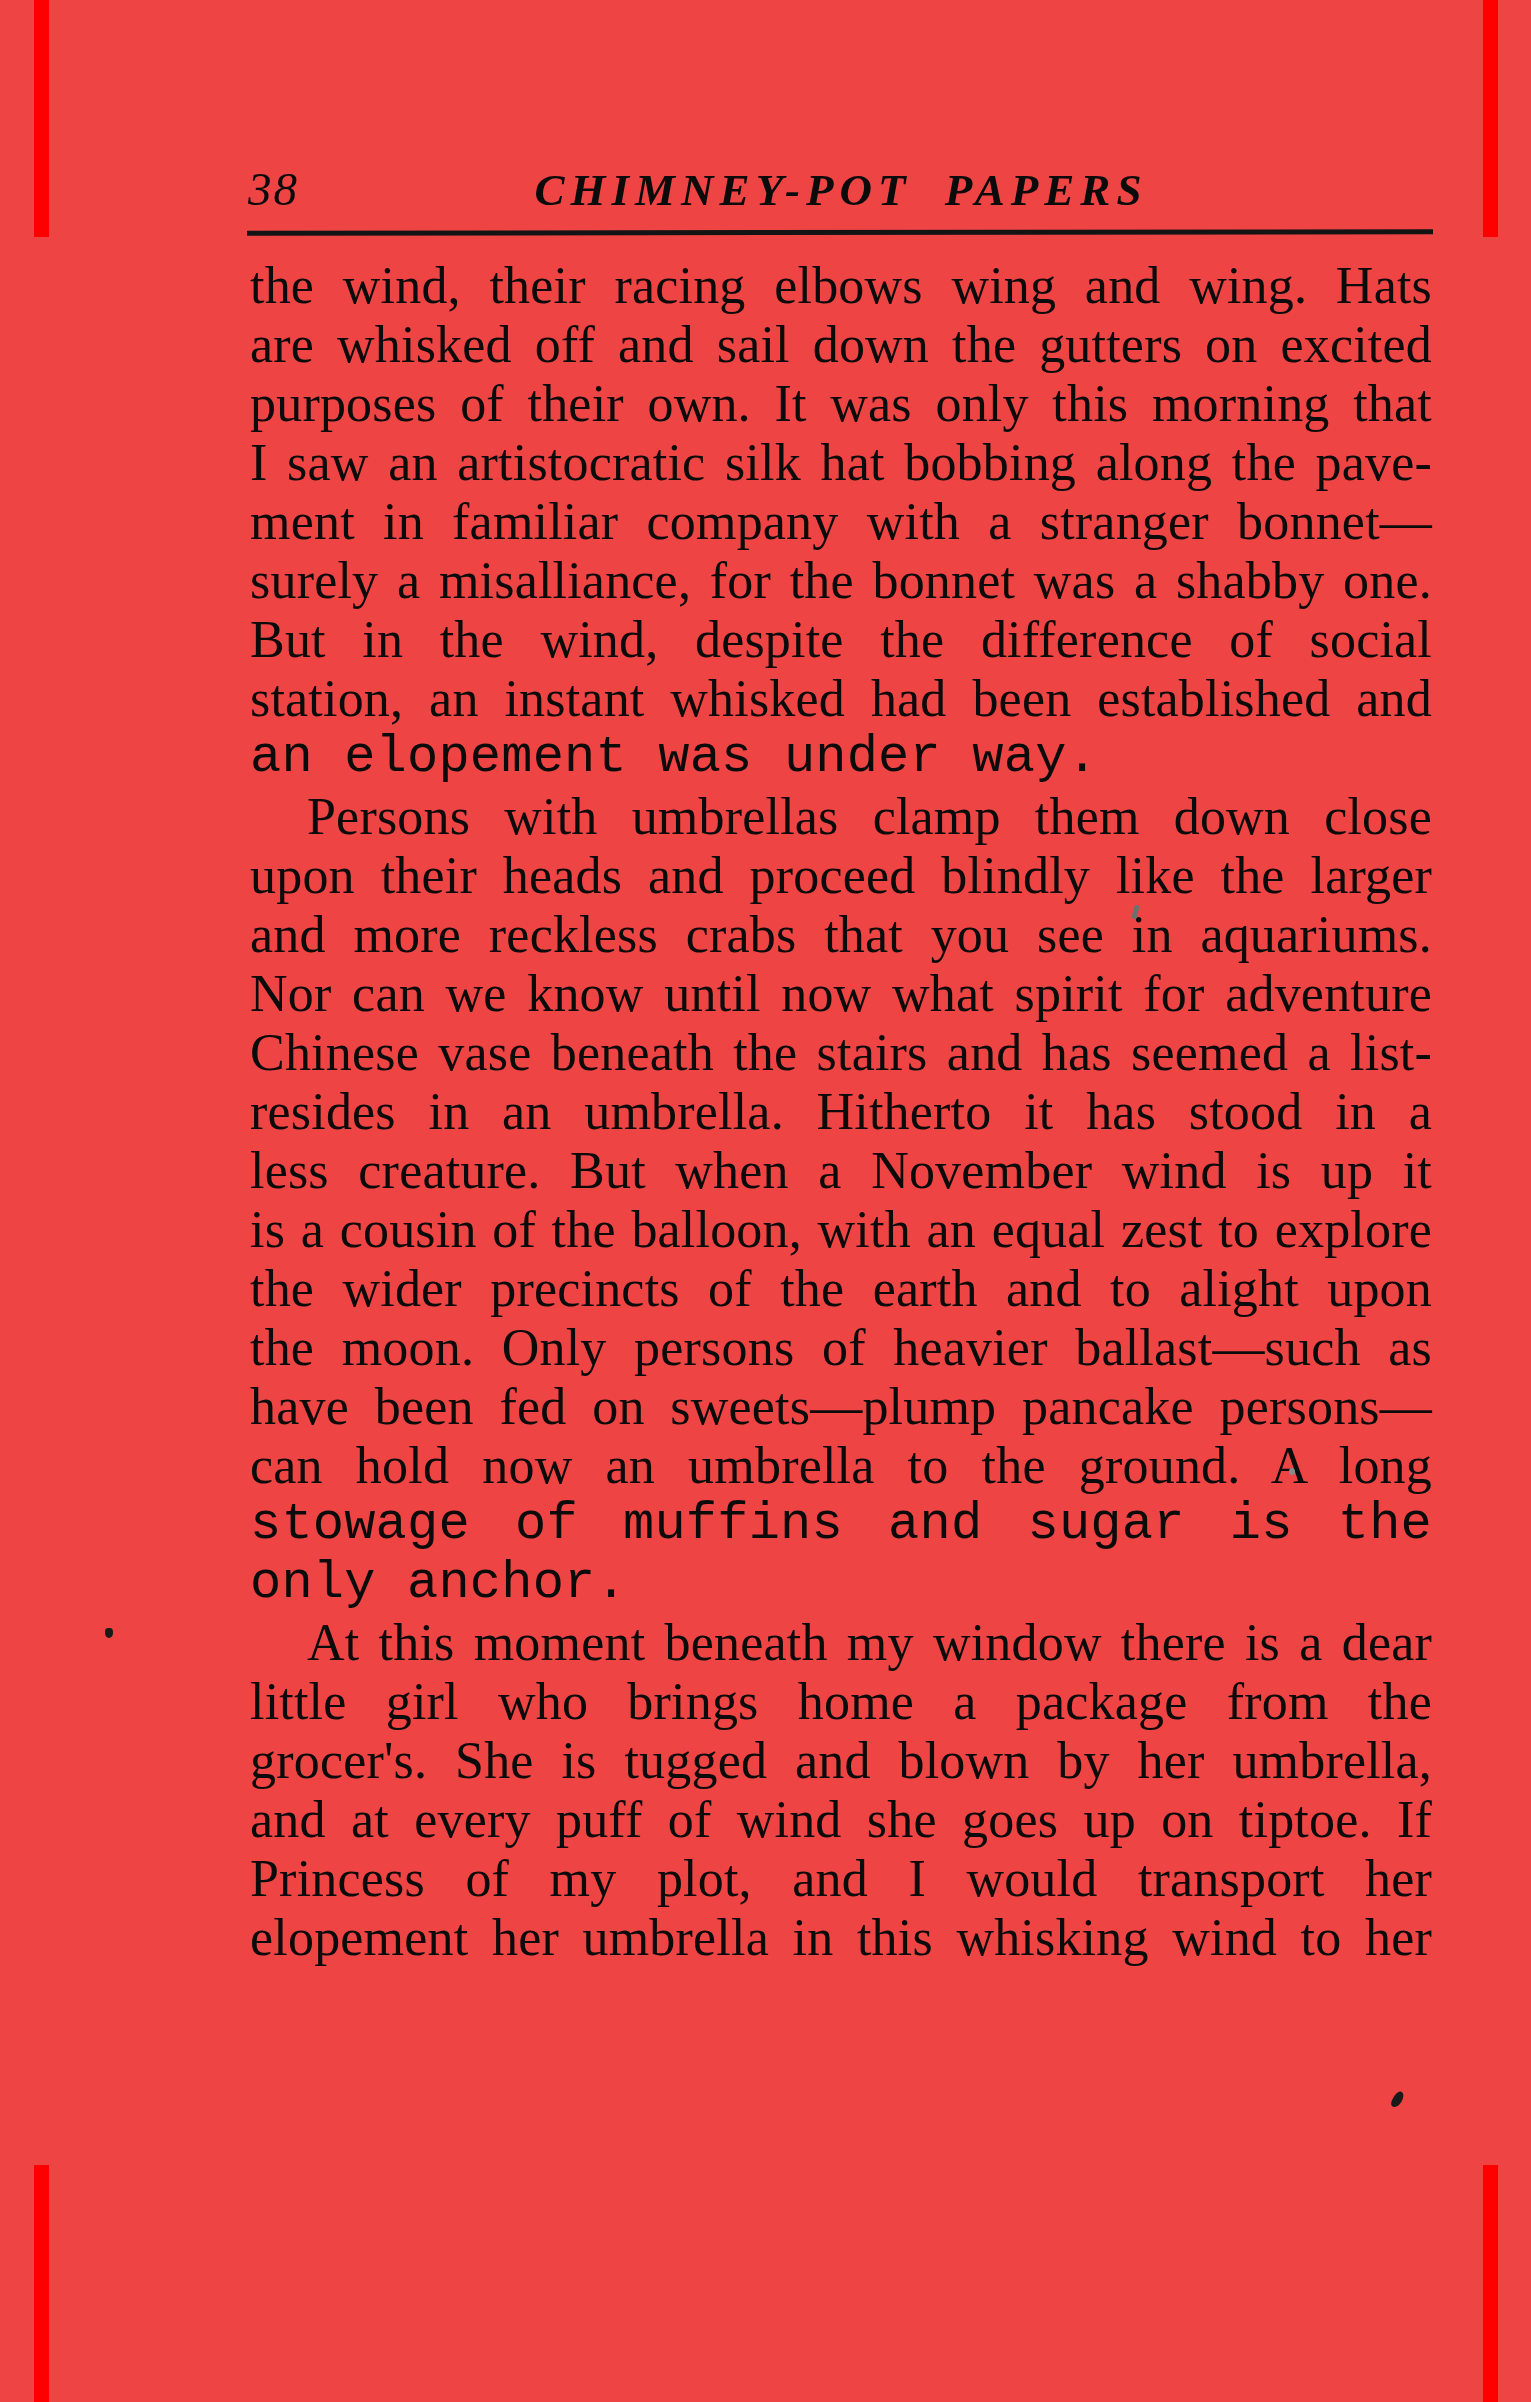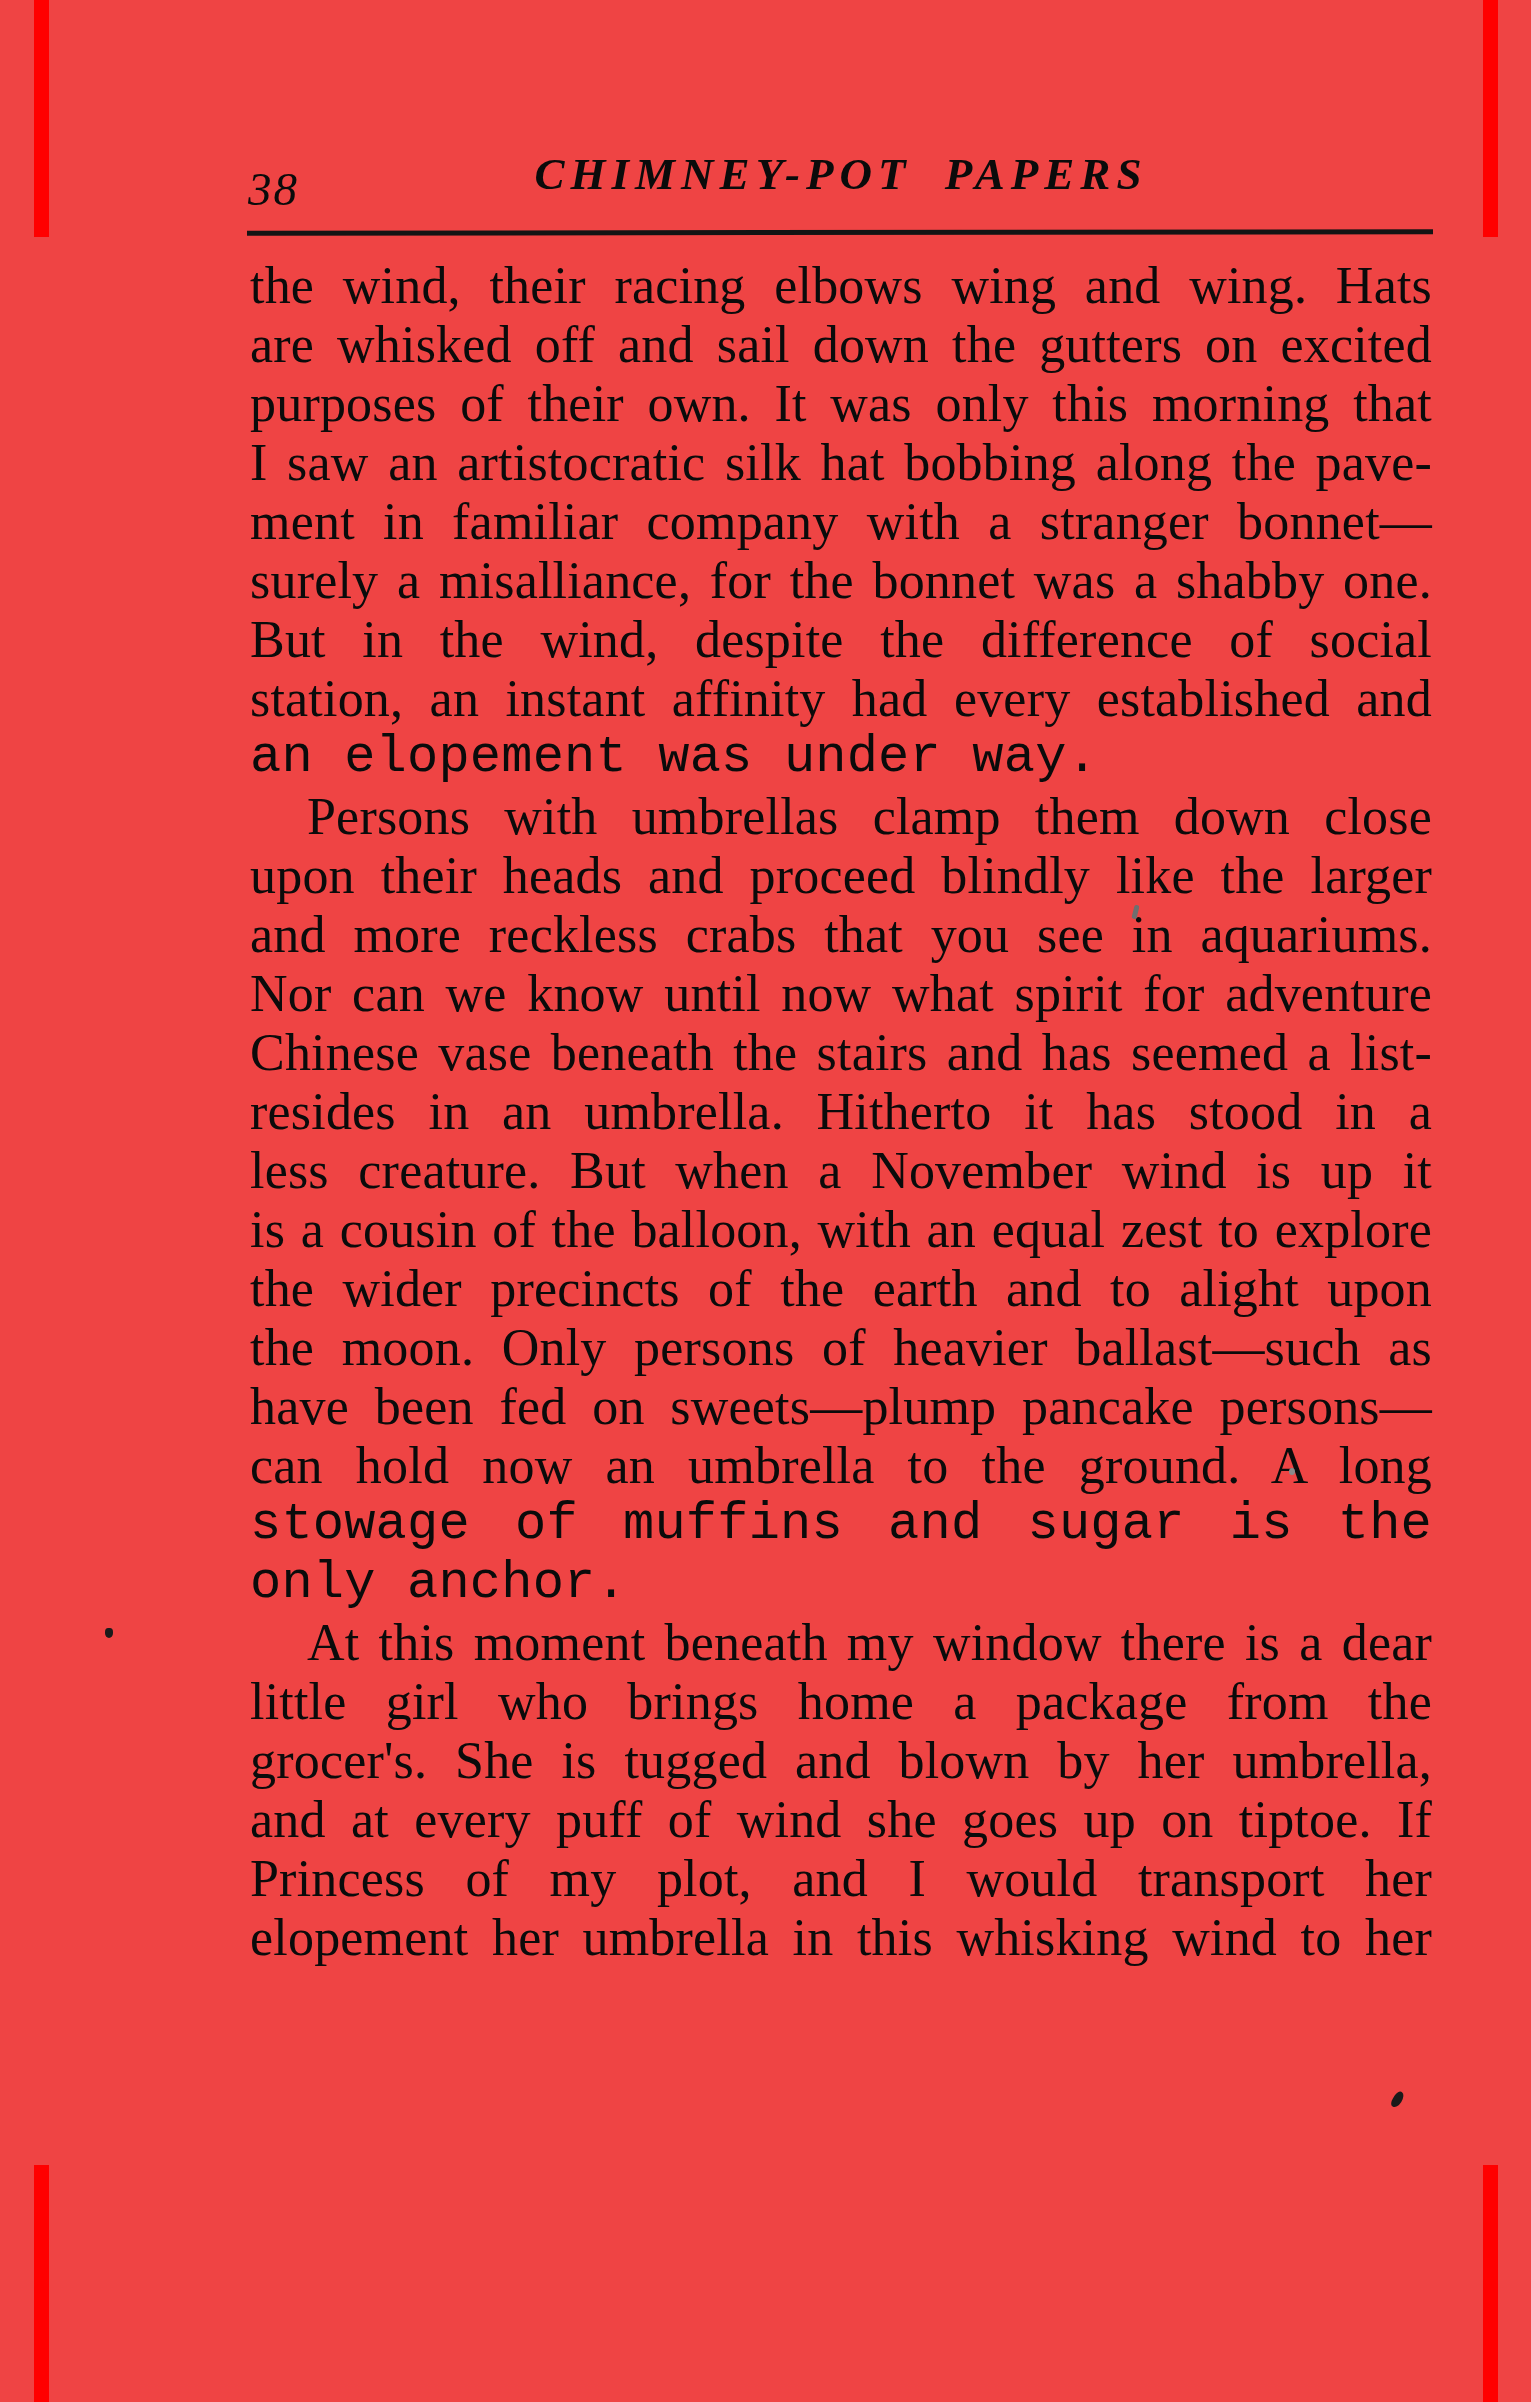--- a/index.html
+++ b/index.html
@@ -18,21 +18,21 @@
   .em-tr{left:1483px;top:0;}
   .em-br{left:1483px;top:2165px;}
 
   
   .pagenum{
     position:absolute;left:248px;top:166px;
     font-size:47px;line-height:47px;font-style:italic;
     letter-spacing:2px;
   }
   .running-title{
-    position:absolute;left:250px;top:152px;width:1182px;
+    position:absolute;left:250px;top:168px;width:1182px;
     text-align:center;
     font-size:45px;line-height:45px;font-style:italic;font-weight:bold;
     letter-spacing:6px;word-spacing:16px;
   }
   .header-rule{
     position:absolute;left:247px;top:230px;width:1186px;height:5px;
     background:#141414;
     transform:rotate(-0.08deg);
   }
 
@@ -75,21 +75,21 @@
 
   <div class="body-text" id="body-text">
       <div class="para">
         <div class="tl">the wind, their racing elbows wing and wing.  Hats</div>
         <div class="tl">are whisked off and sail down the gutters on excited</div>
         <div class="tl">purposes of their own.  It was only this morning that</div>
         <div class="tl">I saw an artistocratic silk hat bobbing along the pave-</div>
         <div class="tl">ment in familiar company with a stranger bonnet—</div>
         <div class="tl">surely a misalliance, for the bonnet was a shabby one.</div>
         <div class="tl">But in the wind, despite the difference of social</div>
-        <div class="tl">station, an instant affinity had every established and</div>
+        <div class="tl">station, an instant whisked had been established and</div>
         <div class="tl lastleft">an elopement was under way.</div>
       </div>
       <div class="para">
         <div class="tl ind">Persons with umbrellas clamp them down close</div>
         <div class="tl">upon their heads and proceed blindly like the larger</div>
         <div class="tl">and more reckless crabs that you see in aquariums.</div>
         <div class="tl">Nor can we know until now what spirit for adventure</div>
         <div class="tl">Chinese vase beneath the stairs and has seemed a list-</div>
         <div class="tl">resides in an umbrella.  Hitherto it has stood in a</div>
         <div class="tl">less creature.  But when a November wind is up it</div>

